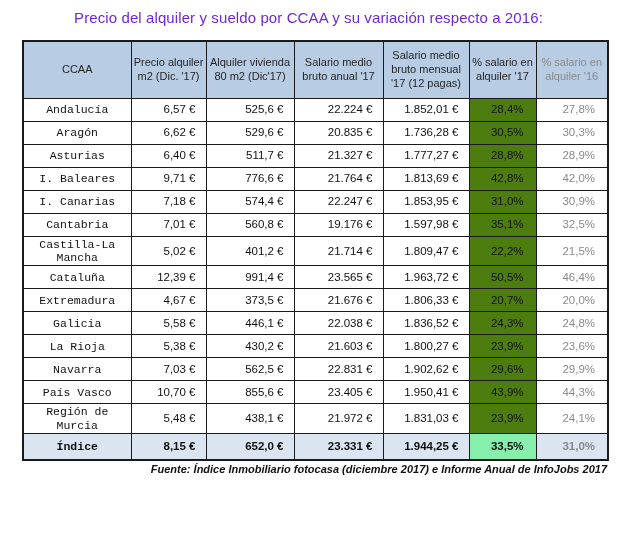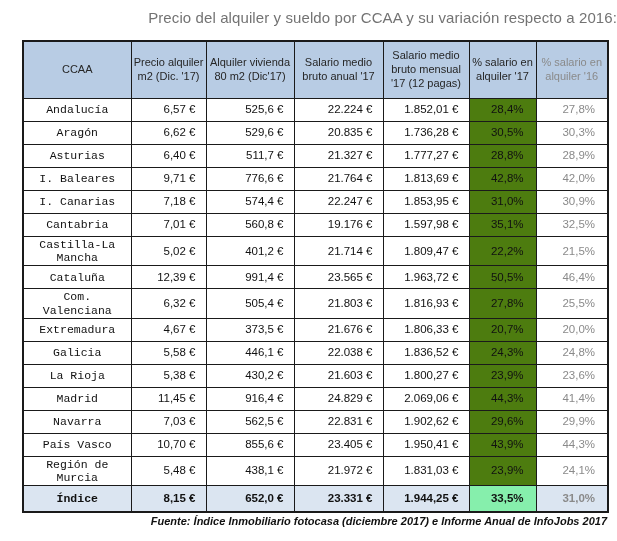--- a/index.html
+++ b/index.html
@@ -6,24 +6,24 @@
     margin: 0;
     padding: 0;
     width: 617px;
     height: 541px;
     background: #ffffff;
     font-family: "Liberation Sans", sans-serif;
     overflow: hidden;
   }
   .page-title {
     margin: 9px 0 0 0;
-    text-align: right;
+    text-align: center;
     font-size: 15px;
     font-weight: normal;
-    color: #737373;
+    color: #6d28d9;
     letter-spacing: 0.1px;
   }
   table.data-table {
     border-collapse: collapse;
     table-layout: fixed;
     width: 585px;
     margin: 14px 0 0 22px;
     border: 2px solid #1a1a1a;
   }
   .data-table th, .data-table td {
@@ -173,29 +173,20 @@
       <tr>
         <td class="cell-ccaa">Cataluña</td>
         <td class="cell-precio-m2">12,39 €</td>
         <td class="cell-alquiler-80m2">991,4 €</td>
         <td class="cell-salario-anual">23.565 €</td>
         <td class="cell-salario-mensual">1.963,72 €</td>
         <td class="cell-pct-2017">50,5%</td>
         <td class="cell-pct-2016">46,4%</td>
       </tr>
       <tr>
-        <td class="cell-ccaa">Com. Valenciana</td>
-        <td class="cell-precio-m2">6,32 €</td>
-        <td class="cell-alquiler-80m2">505,4 €</td>
-        <td class="cell-salario-anual">21.803 €</td>
-        <td class="cell-salario-mensual">1.816,93 €</td>
-        <td class="cell-pct-2017">27,8%</td>
-        <td class="cell-pct-2016">25,5%</td>
-      </tr>
-      <tr>
         <td class="cell-ccaa">Extremadura</td>
         <td class="cell-precio-m2">4,67 €</td>
         <td class="cell-alquiler-80m2">373,5 €</td>
         <td class="cell-salario-anual">21.676 €</td>
         <td class="cell-salario-mensual">1.806,33 €</td>
         <td class="cell-pct-2017">20,7%</td>
         <td class="cell-pct-2016">20,0%</td>
       </tr>
       <tr>
         <td class="cell-ccaa">Galicia</td>
@@ -207,29 +198,20 @@
         <td class="cell-pct-2016">24,8%</td>
       </tr>
       <tr>
         <td class="cell-ccaa">La Rioja</td>
         <td class="cell-precio-m2">5,38 €</td>
         <td class="cell-alquiler-80m2">430,2 €</td>
         <td class="cell-salario-anual">21.603 €</td>
         <td class="cell-salario-mensual">1.800,27 €</td>
         <td class="cell-pct-2017">23,9%</td>
         <td class="cell-pct-2016">23,6%</td>
-      </tr>
-      <tr>
-        <td class="cell-ccaa">Madrid</td>
-        <td class="cell-precio-m2">11,45 €</td>
-        <td class="cell-alquiler-80m2">916,4 €</td>
-        <td class="cell-salario-anual">24.829 €</td>
-        <td class="cell-salario-mensual">2.069,06 €</td>
-        <td class="cell-pct-2017">44,3%</td>
-        <td class="cell-pct-2016">41,4%</td>
       </tr>
       <tr>
         <td class="cell-ccaa">Navarra</td>
         <td class="cell-precio-m2">7,03 €</td>
         <td class="cell-alquiler-80m2">562,5 €</td>
         <td class="cell-salario-anual">22.831 €</td>
         <td class="cell-salario-mensual">1.902,62 €</td>
         <td class="cell-pct-2017">29,6%</td>
         <td class="cell-pct-2016">29,9%</td>
       </tr>

